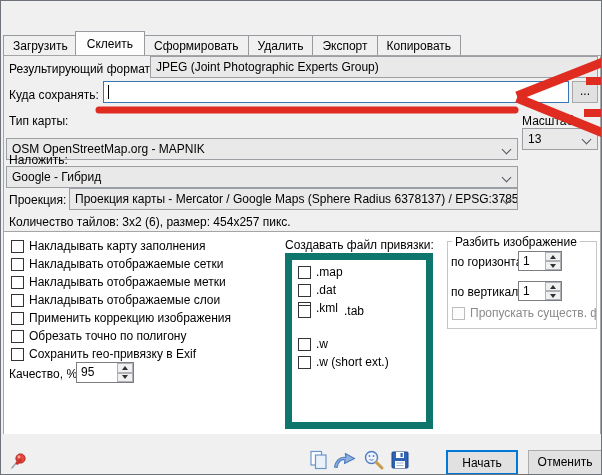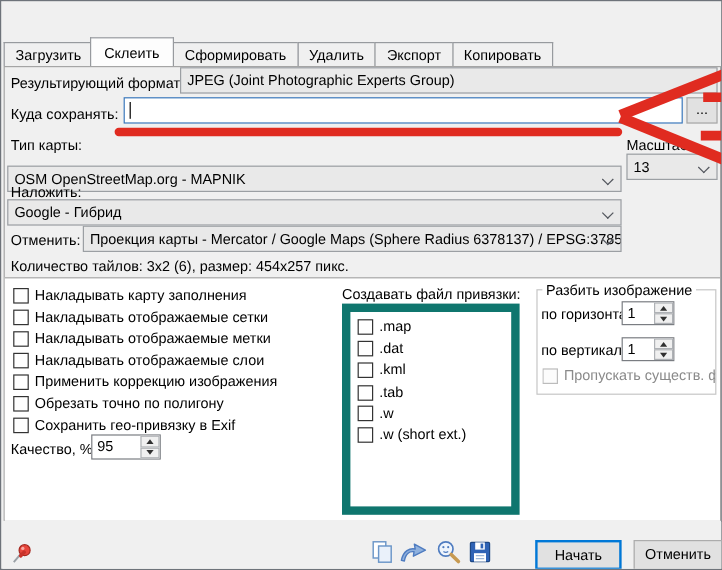--- a/index.html
+++ b/index.html
@@ -108,21 +108,21 @@
     <span class="cval">13</span>
     <span class="chev"></span>
   </div>
 
   <span class="lbl" style="left:8px; top:152px;">Наложить:</span>
   <div class="combo" style="left:5px; top:165px; width:512px;">
     <span class="cval">Google - Гибрид</span>
     <span class="chev"></span>
   </div>
 
-  <span class="lbl" style="left:8px; top:192px;">Отменить:</span>
+  <span class="lbl" style="left:8px; top:192px;">Проекция:</span>
   <div class="combo" style="left:68px; top:187px; width:449px;">
     <span class="cval">Проекция карты - Mercator / Google Maps (Sphere Radius 6378137) / EPSG:3785</span>
     <span class="chev"></span>
   </div>
 
   <span class="lbl" style="left:8px; top:214px;">Количество тайлов: 3x2 (6), размер: 454x257 пикс.</span>
 
   <div class="cbrow" style="left:10px; top:238px;">
       <span class="cbbox"></span>
       <span class="t">Накладывать карту заполнения</span>
@@ -172,21 +172,21 @@
         <span class="t">.map</span>
       </div>
     <div class="cbrow" style="left:6px; top:23px;align-items:flex-end;">
         <span class="cbbox"></span>
         <span class="t">.dat</span>
       </div>
     <div class="cbrow" style="left:6px; top:41px;">
         <span class="cbbox"></span>
         <span class="t">.kml</span>
       </div>
-    <div class="cbrow" style="left:6px; top:60px;">
+    <div class="cbrow" style="left:6px; top:44px;gap:28px;">
         <span class="cbbox"></span>
         <span class="t">.tab</span>
       </div>
     <div class="cbrow" style="left:6px; top:77px;">
         <span class="cbbox"></span>
         <span class="t">.w</span>
       </div>
     <div class="cbrow" style="left:6px; top:95px;">
         <span class="cbbox"></span>
         <span class="t">.w (short ext.)</span>

